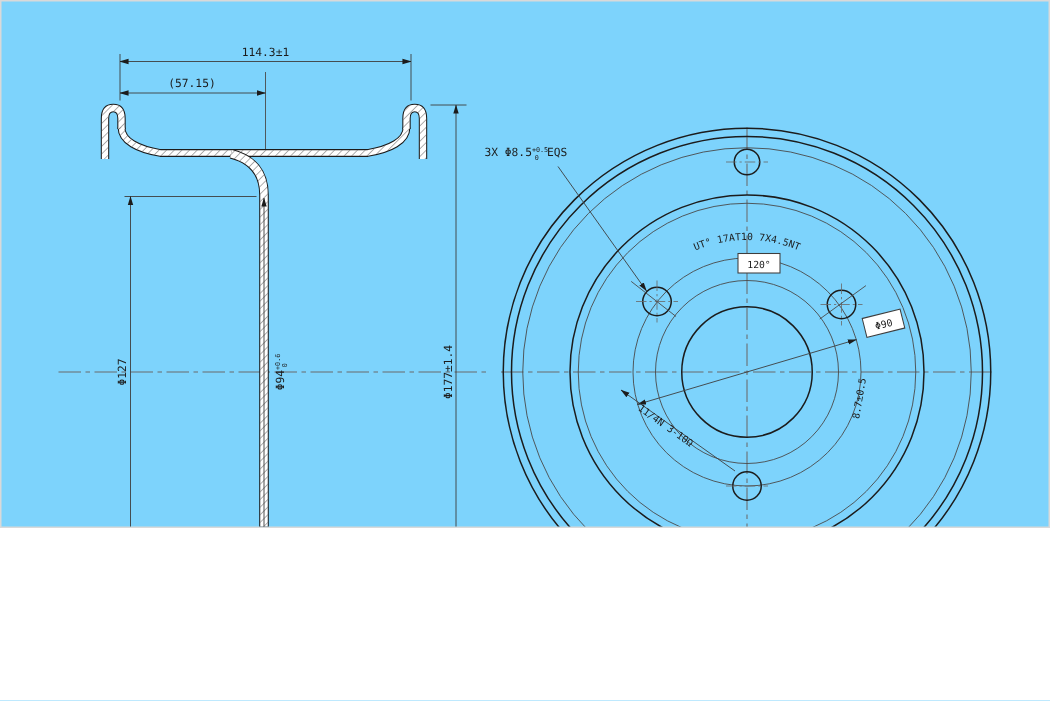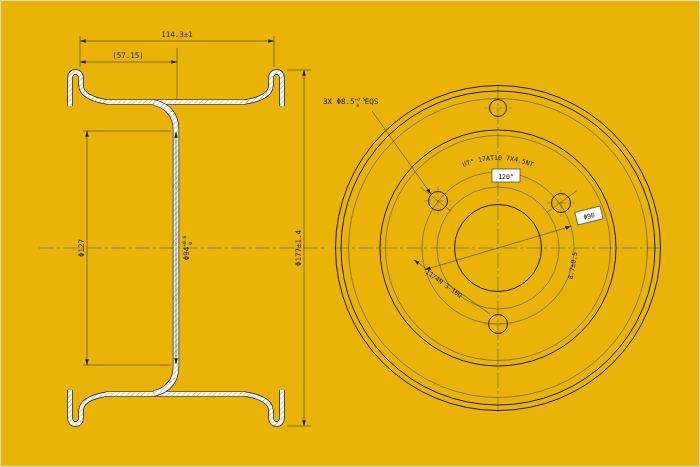--- a/index.html
+++ b/index.html
@@ -1,17 +1,17 @@
 <!DOCTYPE html>
 <html><head>
 <meta charset="utf-8">
 <style>
   html,body{margin:0;padding:0;background:#ffffff;}
   #canvas{
-    width:700px;height:467px;position:relative;background:#eab308;
+    width:700px;height:352px;position:relative;background:#7dd3fc;
     border:1px solid #d9d9d9;box-sizing:border-box;overflow:hidden;
     font-family:"DejaVu Sans Mono","Liberation Mono",monospace;
   }
   svg{display:block;}
   text{fill:#1c1c1c;}
   .thin{stroke:#4a4a4a;stroke-width:0.6;fill:none;}
   .med{stroke:#1c1c1c;stroke-width:1;fill:none;}
   .cl{stroke:#6a6a6a;stroke-width:0.7;fill:none;stroke-dasharray:15 3 3 3;}
   .tick{stroke:#6a6a6a;stroke-width:0.55;fill:none;stroke-dasharray:7 2 1.5 2;}
   .dim{stroke:#3d3d3d;stroke-width:0.6;fill:none;}

